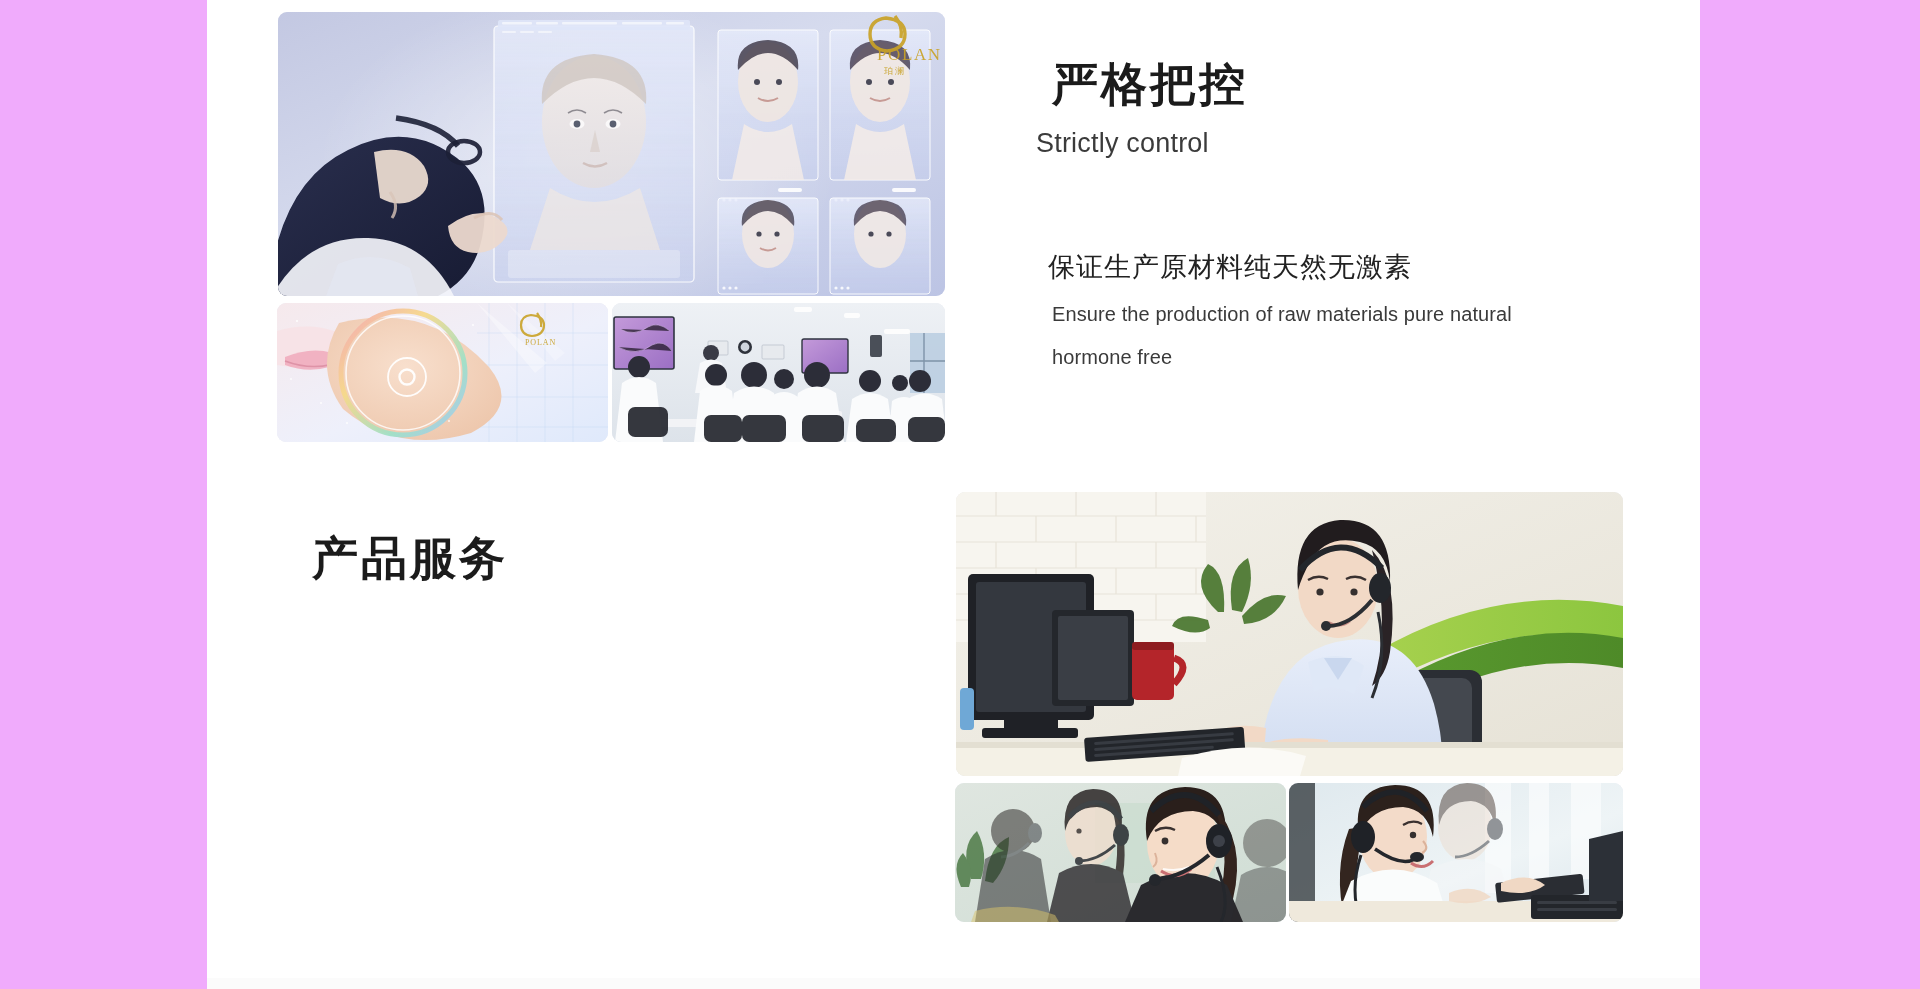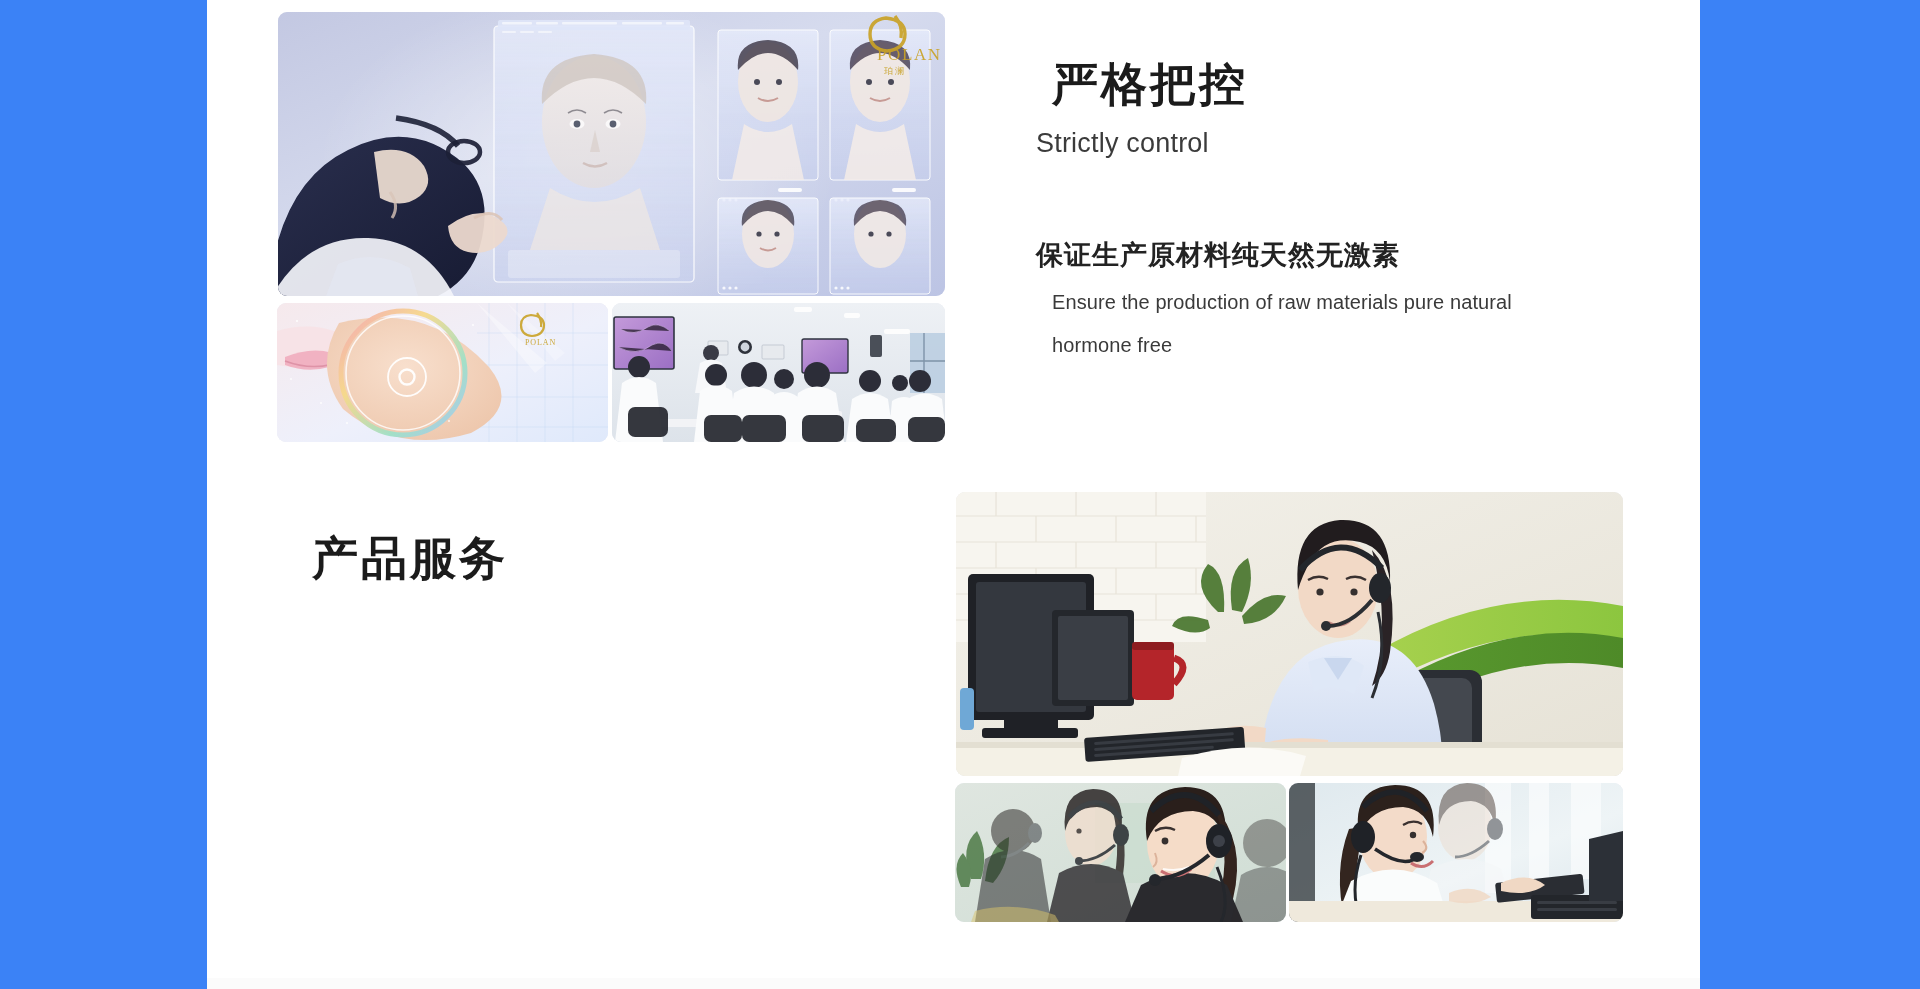--- a/index.html
+++ b/index.html
@@ -14,21 +14,21 @@
     height: 989px;
     position: relative;
     overflow: hidden;
     -webkit-font-smoothing: antialiased;
   }
 
   
   #page {
     position: absolute;
     inset: 0;
-    background: #3b82f6;
+    background: #f0abfc;
   }
   #content-column {
     position: absolute;
     left: 207px;
     top: 0;
     width: 1493px;
     height: 978px;
     background: #ffffff;
   }
   #bottom-band {
@@ -71,24 +71,24 @@
   .h-en {
     font-size: 27px;
     font-weight: 400;
     color: #3b3b3b;
     letter-spacing: 0.2px;
     margin: 8px 0 0 0;
     line-height: 1.2;
   }
   .body-cn {
     font-size: 27px;
-    font-weight: 700;
+    font-weight: 400;
     color: #222222;
     letter-spacing: 1px;
-    margin: 0;
+    margin: 12px;
     line-height: 1.35;
   }
   .body-en {
     font-size: 20px;
     font-weight: 400;
     color: #3a3a3a;
     letter-spacing: 0.1px;
     margin: 16px;
     line-height: 1.32;
   }

